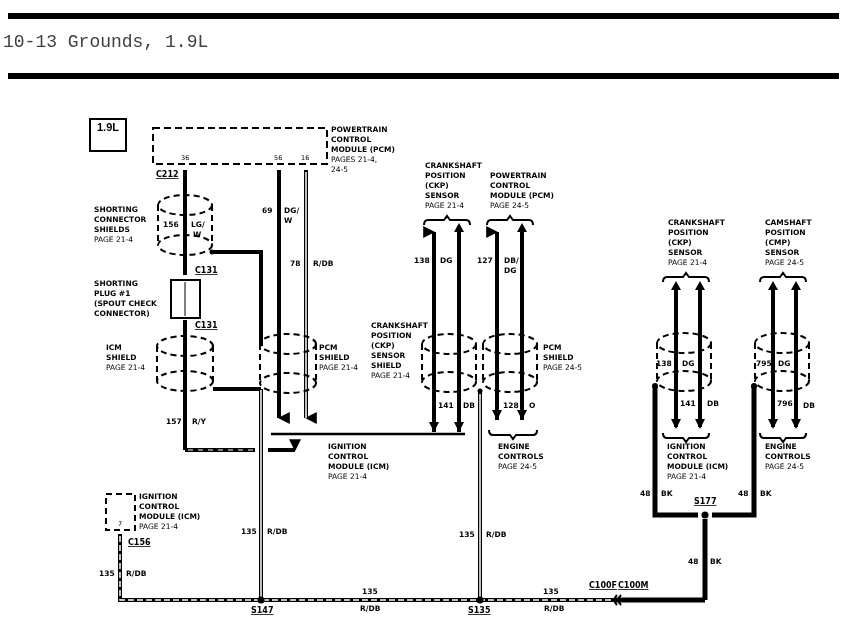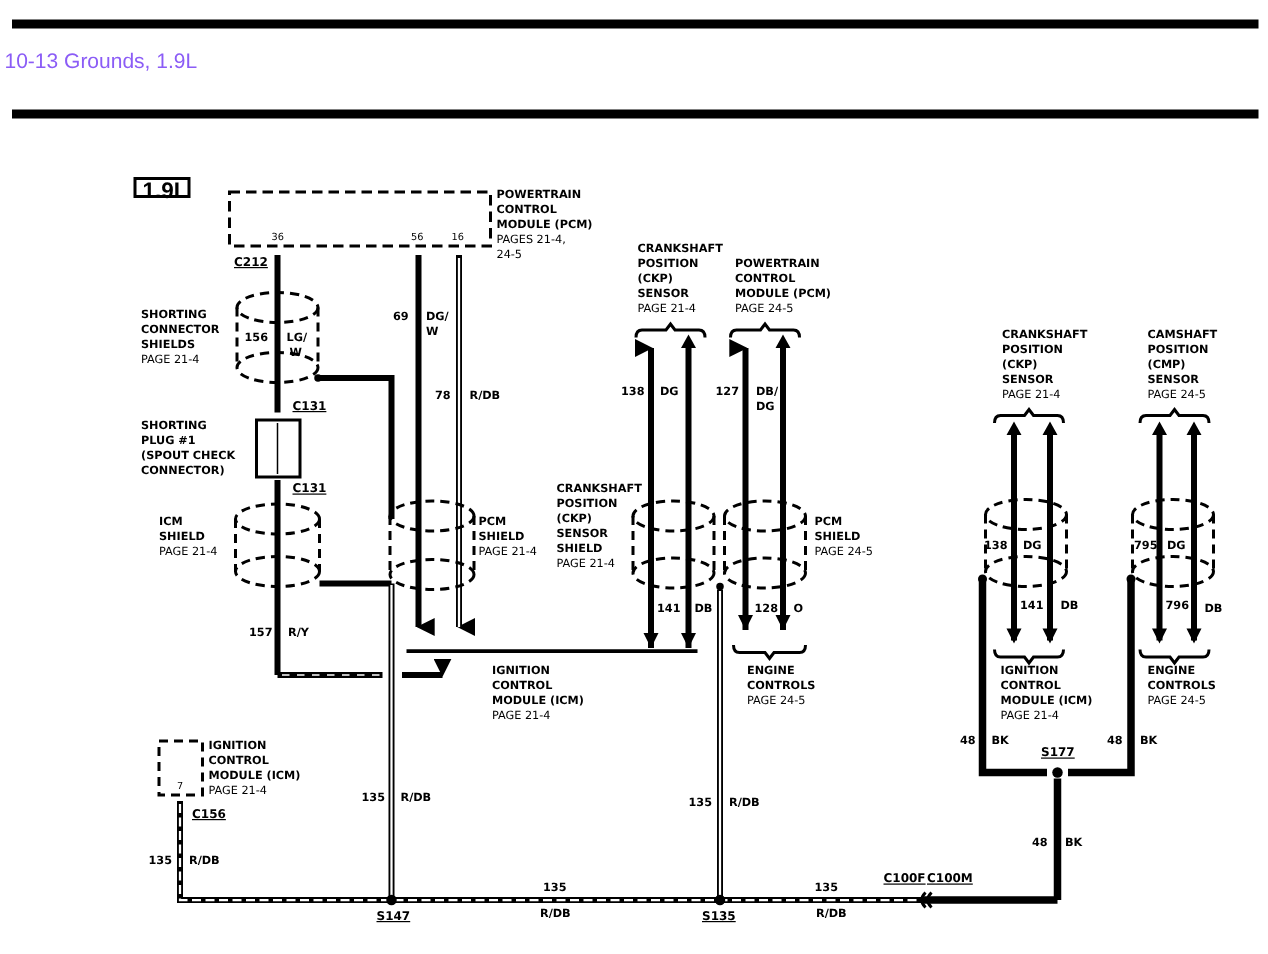--- a/index.html
+++ b/index.html
@@ -1,24 +1,24 @@
 <!DOCTYPE html>
 <html><head>
 <meta charset="utf-8">
 <style>
   html, body { margin:0; padding:0; background:#ffffff; }
   body { width:845px; height:636px; position:relative; overflow:hidden; font-family:"Liberation Sans", sans-serif; }
   .rule { position:absolute; left:8px; right:6px; height:6px; background:#000; }
-  .title { position:absolute; left:3px; top:32px; font-size:14px; color:#8b5cf6; font-family:Liberation Sans, sans-serif; }
+  .title { position:absolute; left:3px; top:32px; font-size:18px; color:#404040; font-family:Liberation Mono, monospace; }
   svg { position:absolute; left:0; top:0; }
   .lbl { font-family:"DejaVu Sans", sans-serif; font-size:7.5px; font-weight:bold; fill:#000; }
   .lbln { font-family:"DejaVu Sans", sans-serif; font-size:7.5px; fill:#000; }
   .conn { font-family:"DejaVu Sans", sans-serif; font-size:8px; font-weight:bold; fill:#000; text-decoration:underline; }
   .pin { font-family:"DejaVu Sans", sans-serif; font-size:6.5px; fill:#000; }
-  .badge { position:absolute; left:89px; top:118px; width:38px; height:14px; border:2px solid #000; box-sizing:border-box; font-family:"Liberation Sans", sans-serif; font-weight:bold; font-size:15px; text-align:right; line-height:15px; }
+  .badge { position:absolute; left:89px; top:118px; width:38px; height:34px; border:2px solid #000; box-sizing:border-box; font-family:"Liberation Sans", sans-serif; font-weight:bold; font-size:11px; text-align:center; line-height:15px; }
 </style>
 </head>
 <body>
 
 <div class="rule" style="top:13px;"></div>
 <div class="title">10-13 Grounds, 1.9L</div>
 <div class="rule" style="top:73px;"></div>
 <div class="badge">1.9L</div>
 
 <svg width="845" height="636" viewBox="0 0 845 636">

